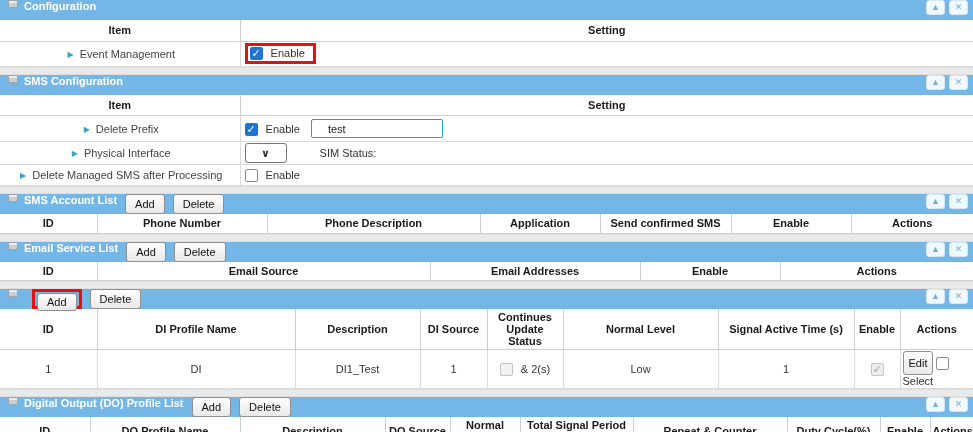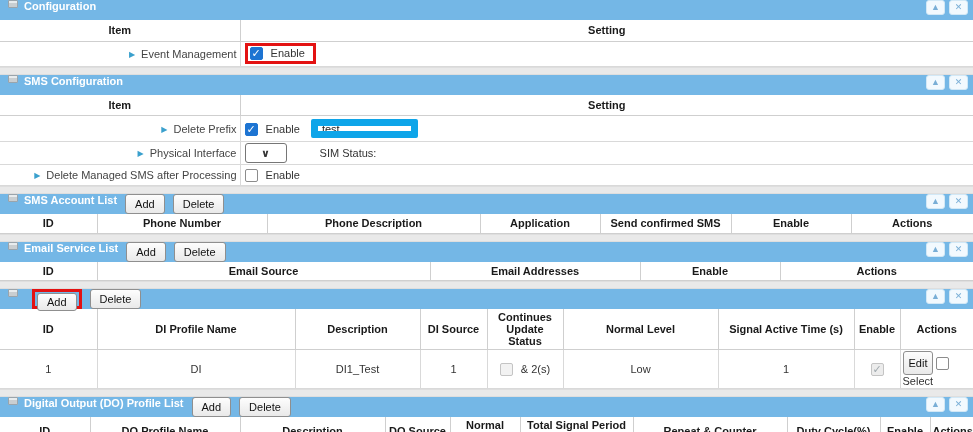--- a/index.html
+++ b/index.html
@@ -17,42 +17,42 @@
   
   .gap { height:8px; background:#e9e9e9; border-top:1px solid #dedede; border-bottom:1px solid #dedede; }
 
   
   table { border-collapse:collapse; table-layout:fixed; width:973px; }
   th { font-weight:bold; color:#1a1a1a; text-align:center; background:#fff; border:1px solid #cfcfcf; border-top:none; font-size:11px; padding:2px; }
   td { border:1px solid #d9d9d9; border-top:none; background:#fff; text-align:center; font-size:11px; padding:1px 3px; }
   table tr > *:first-child { border-left:none; }
   table tr > *:last-child { border-right:none; }
 
-  .item-cell { text-align:right; padding-left:6px; color:#444; }
+  .item-cell { text-align:center; padding-left:6px; color:#444; }
   .bullet { color:#3aa0cd; font-size:8px; margin-right:6px; vertical-align:1px; }
   .setting-cell { text-align:left; padding-left:4px; }
 
   
   .cb { display:inline-block; width:13px; height:13px; border:1px solid #8c8c8c; border-radius:2px; background:#fff; vertical-align:-3px; position:relative; }
   .cb.checked { background:#1d74d2; border-color:#1d74d2; }
   .cb.checked::after { content:"✓"; position:absolute; left:1px; top:-1px; color:#fff; font-size:11px; font-weight:bold; }
   .cb.dis { background:#f2f2f2; border-color:#c4c4c4; }
   .cb.dis.checked-gray { background:#ececec; border-color:#c4c4c4; }
   .cb.dis.checked-gray::after { content:"✓"; position:absolute; left:1px; top:-1px; color:#9fa8ad; font-size:11px; font-weight:bold; }
   .cb-label { margin-left:5px; color:#333; }
 
   
   .btn { display:inline-block; background:linear-gradient(#fdfdfd,#e9e9e9); border:1px solid #8f8f8f; border-radius:3px; font-size:11px; color:#111; padding:1px 9px; font-family:inherit; cursor:pointer; line-height:14px; }
   .btn.small { padding:4px 5px; }
 
   
   .redbox { display:inline-block; border:3px solid #e31212; padding:1px 8px 1px 2px; }
   .redbox-btn { display:inline-block; border:3px solid #e31212; padding:1px 2px; margin-left:8px; }
 
-  .text-input { width:107px; height:19px; border:7px solid #0ea5e9; border-radius:2px; font-size:11px; font-family:inherit; padding:0 4px; color:#222; }
+  .text-input { width:132px; height:19px; border:1px solid #0ea5e9; border-radius:2px; font-size:11px; font-family:inherit; padding:0 16px; color:#222; }
   .fake-select { display:inline-flex; align-items:center; justify-content:center; width:42px; height:20px; border:1px solid #767676; border-radius:3px; background:#fff; font-weight:bold; color:#333; font-size:11px; cursor:pointer; }
   .sim-label { margin-left:30px; color:#333; }
 
   .actions-cell { text-align:left; padding:1px 2px; }
   .actions-cell .btn { margin-right:3px; }
   .wrap-select { font-size:11px; }
 </style>
 </head>
 <body>
 

